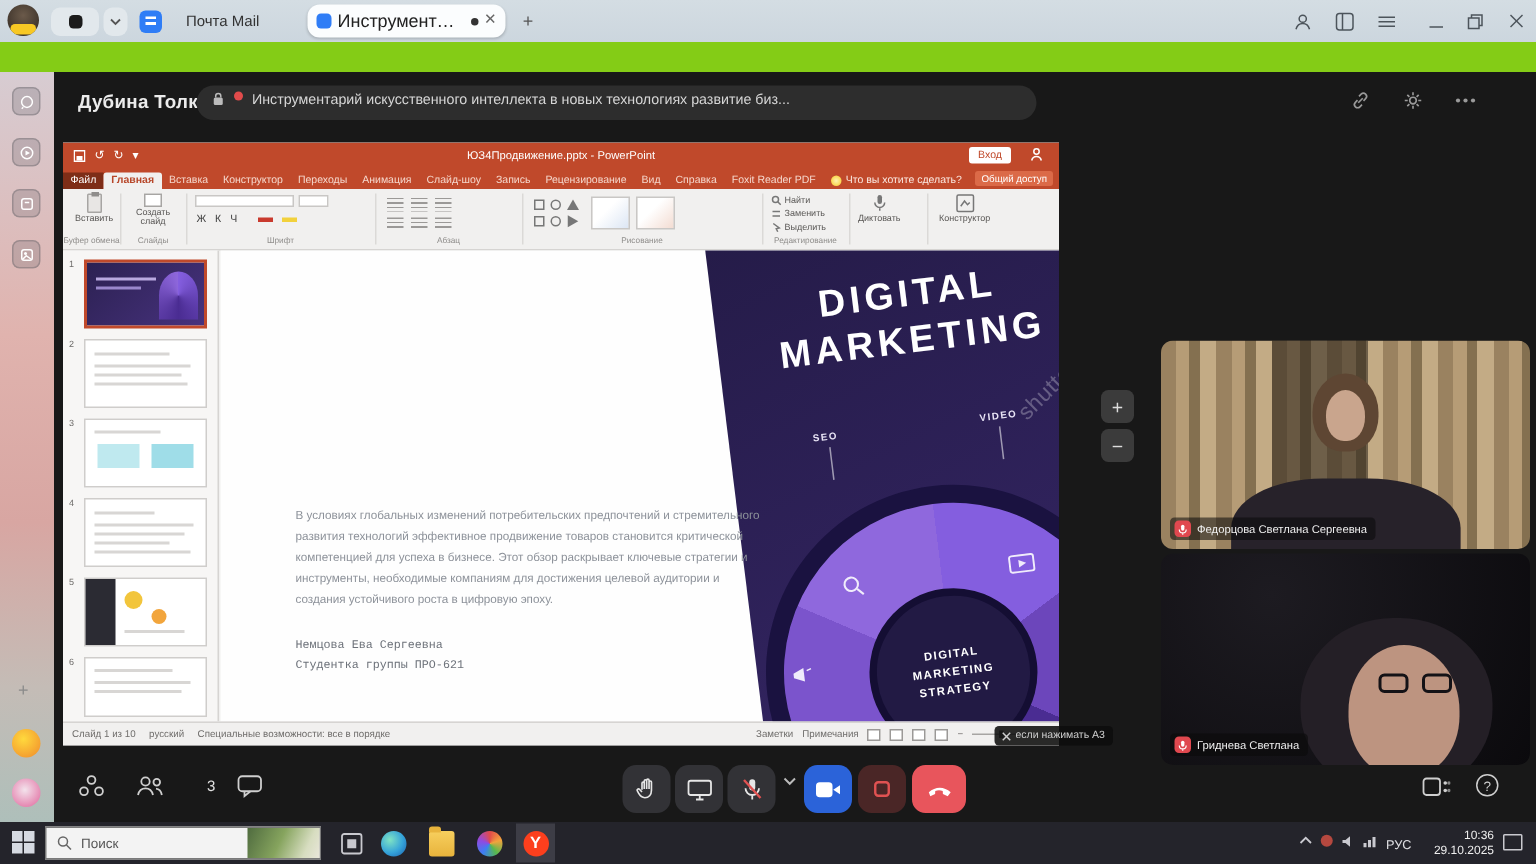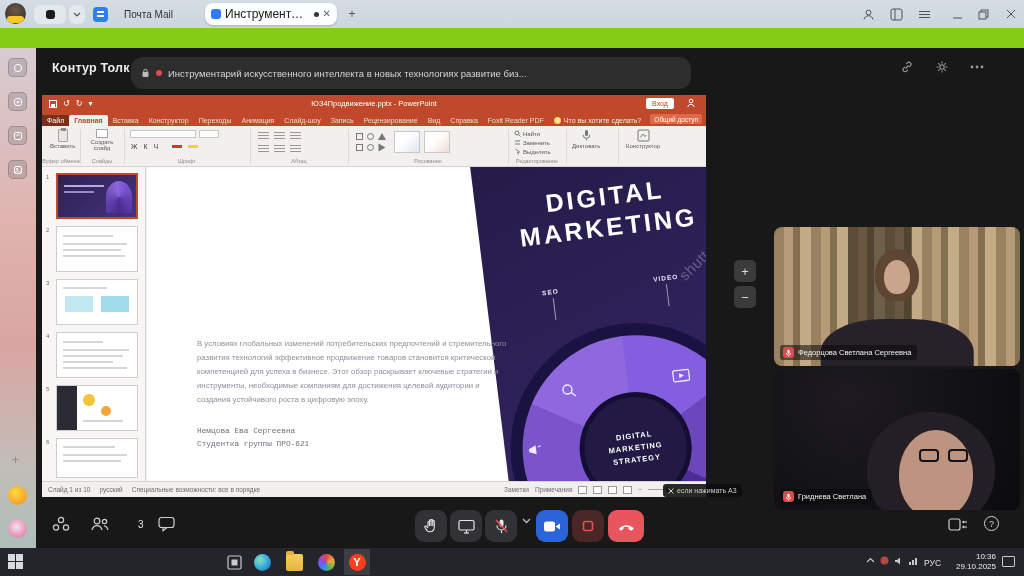--- a/index.html
+++ b/index.html
@@ -40,21 +40,21 @@
 
   
   .side{left:0;top:48px;width:36px;height:500px;background:linear-gradient(180deg,#d7ccd2 0%,#e0b3ae 35%,#d8a6a2 60%,#c4bcb6 82%,#aebfba 100%)}
   .side-ic{left:8px;width:19px;height:19px;border-radius:5px;background:rgba(88,88,94,.22);border:1px solid rgba(88,88,94,.35);display:flex;align-items:center;justify-content:center;color:#f4f2f2}
   .side-plus{left:12px;color:#8a8a8a;font-size:12px}
   .side-round{left:8px;width:19px;height:19px;border-radius:50%}
 
   
   .app{left:36px;top:48px;width:988px;height:500px;background:#181818}
   .talk-name{left:16px;top:13px;font-size:12.5px;color:#ececec;font-weight:bold;letter-spacing:.2px}
-  .meet-pill{left:95px;top:9px;width:560px;height:23px;background:#2d2d2d;border-radius:12px;display:flex;align-items:center;gap:6px;padding:16px 10px;color:#bbb}
+  .meet-pill{left:95px;top:9px;width:560px;height:23px;background:#2d2d2d;border-radius:12px;display:flex;align-items:flex-start;gap:6px;padding:4px 10px;color:#bbb}
   .rec-dot{width:6px;height:6px;border-radius:50%;background:#e14b4b;flex:0 0 auto}
   .meet-title{font-size:9.5px;color:#d6d6d6;white-space:nowrap;overflow:hidden;text-overflow:ellipsis}
   .head-ic{top:12px;color:#9a9a9a}
 
   
   .ppt{left:6px;top:47px;width:664px;height:402px;background:#f1f0ef;overflow:hidden}
   .ppt-titlebar{left:0;top:0;width:664px;height:17px;background:#c0492b;color:#fff;display:flex;align-items:center}
   .qat{display:flex;gap:6px;align-items:center;padding-left:7px;font-size:8px;font-family:"DejaVu Sans",sans-serif}
   .ppt-title{position:absolute;left:50%;transform:translateX(-50%);font-size:7.5px;white-space:nowrap}
   .signin{position:absolute;right:32px;top:3px;width:28px;height:11px;background:#fff;color:#c0492b;font-size:7px;border-radius:2px;display:flex;align-items:center;justify-content:center}
@@ -311,21 +311,21 @@
           <circle cx="4" cy="4" r="1" fill="#fff"></circle>
           <path d="M2 8l2.5-2.5L8 8" fill="none" stroke="#fff"></path>
         </svg>
       </div>
     <div class="r side-plus" style="top:405px">+</div>
     <div class="r side-round" style="top:438px;background:radial-gradient(circle at 40% 35%,#ffd93d,#f08a2b)"></div>
     <div class="r side-round" style="top:471px;background:radial-gradient(circle at 45% 40%,#f3e3ec,#e0649b)"></div>
   </div>
 
   <div class="r app">
-    <div class="r talk-name">Контур Толк</div>
+    <div class="r talk-name">Дубина Толк</div>
     <div class="r meet-pill">
       <svg width="9" height="10">
           <rect x="1.5" y="4" width="6" height="5" rx="1" fill="#bbb"></rect>
           <path d="M2.8 4V3a1.7 1.7 0 013.4 0v1" fill="none" stroke="#bbb"></path>
         </svg>
       <div class="rec-dot"></div>
       <div class="meet-title">Инструментарий искусственного интеллекта в новых технологиях развитие биз...</div>
     </div>
     <div class="r head-ic" style="right:110px">
         <svg width="14" height="14">
@@ -705,20 +705,28 @@
     <div class="r" style="left:948px;top:468px;width:15px;height:15px;border:1.2px solid #cfcfcf;border-radius:50%;display:flex;align-items:center;justify-content:center;color:#cfcfcf;font-size:9px">?</div>
   </div>
 
   <div class="r taskbar">
     <div class="r start">
         <i></i>
         <i></i>
         <i></i>
         <i></i>
       </div>
+    <div class="r tsearch">
+      <svg width="10" height="10">
+          <circle cx="4" cy="4" r="3" fill="none" stroke="#666"></circle>
+          <line x1="6.3" y1="6.3" x2="9.3" y2="9.3" stroke="#666"></line>
+        </svg>
+      <span>Поиск</span>
+      <div class="simg"></div>
+    </div>
     <div class="r tbic" style="left:226px">
         <svg width="17" height="17">
           <rect x="2" y="2" width="13" height="13" rx="1.5" fill="none" stroke="#c9c9cf" stroke-width="1.2"></rect>
           <rect x="5.5" y="5.5" width="6" height="6" fill="#c9c9cf"></rect>
         </svg>
       </div>
     <div class="r tbic edge" style="left:254px"></div>
     <div class="r tbic folder" style="left:286px"></div>
     <div class="r tbic photos" style="left:318px"></div>
     <div class="r ybtn">

